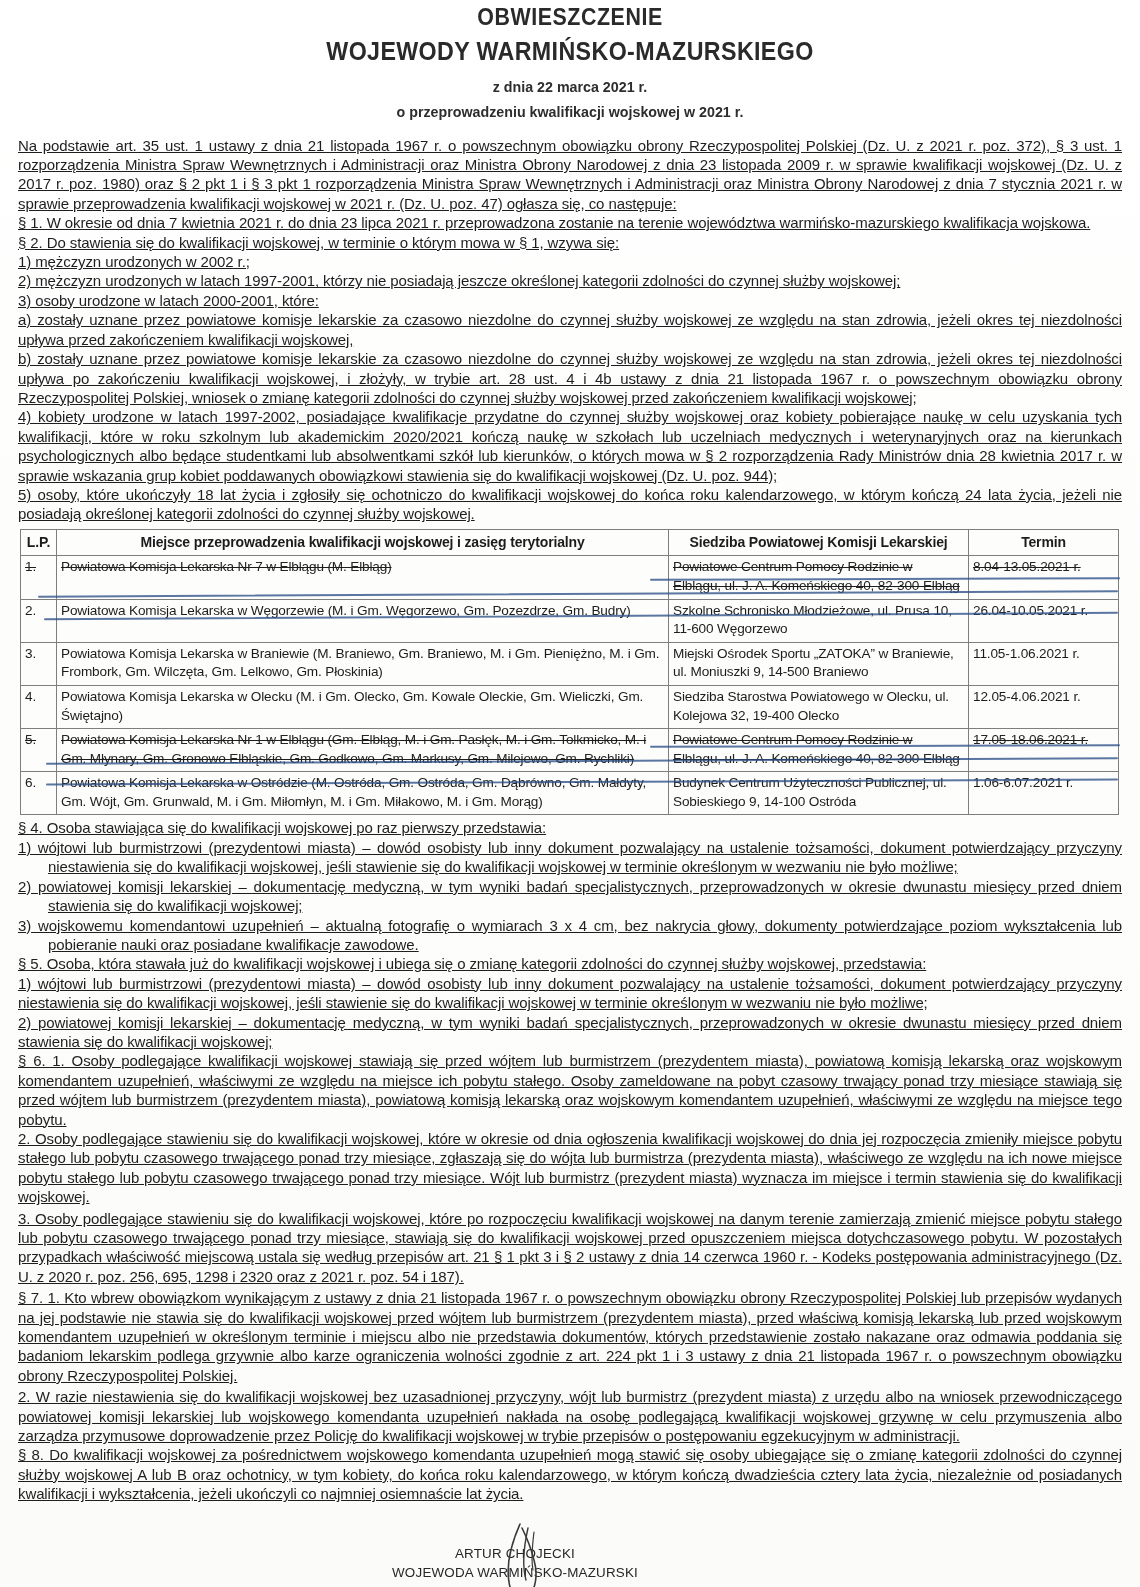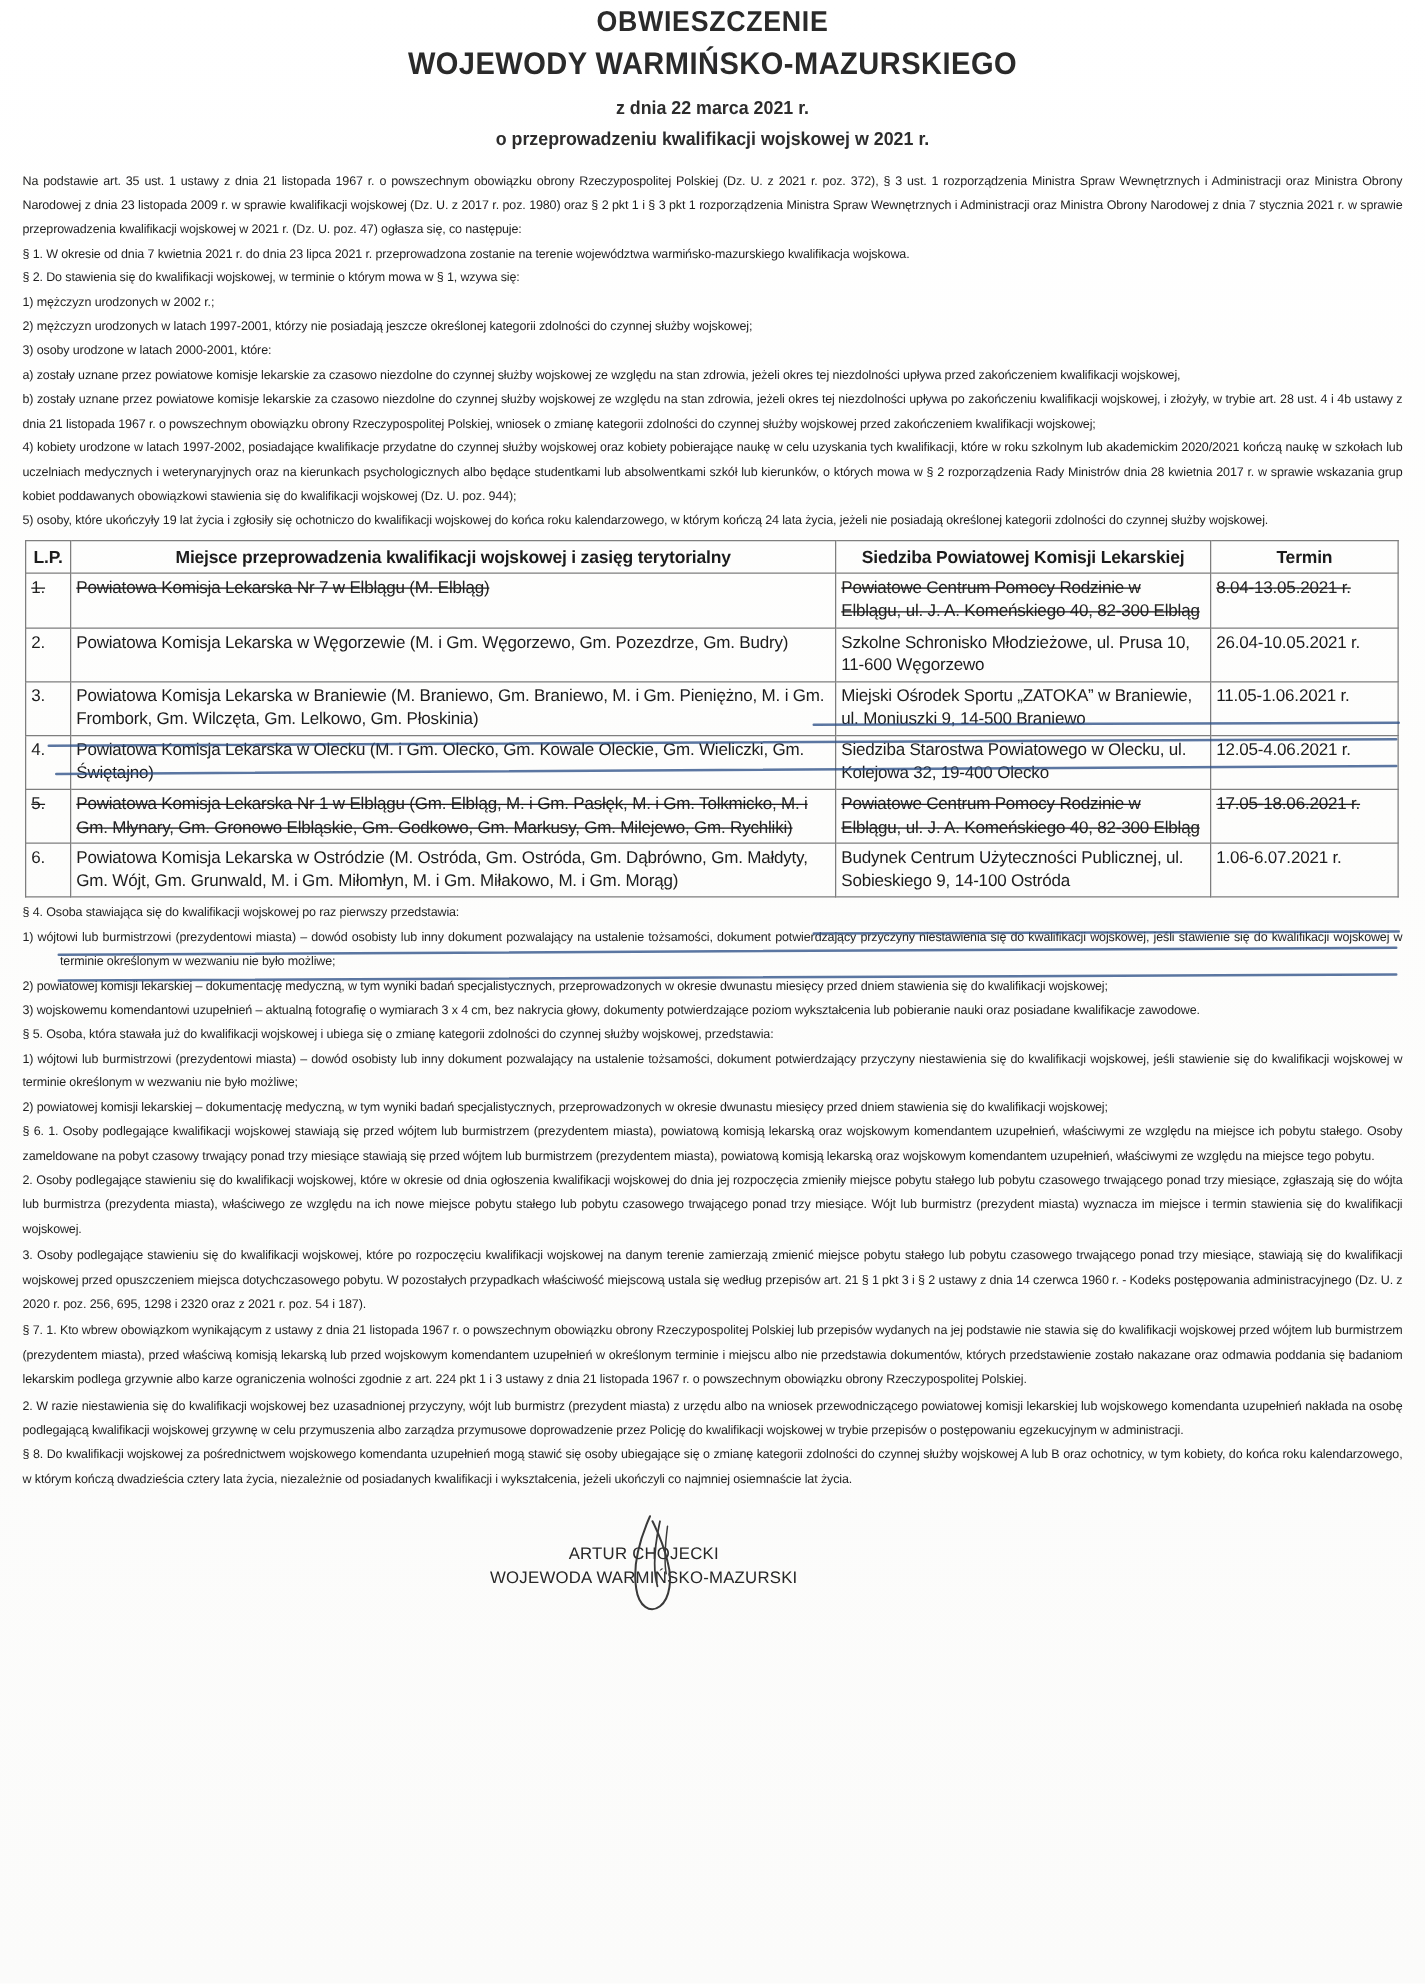--- a/index.html
+++ b/index.html
@@ -61,25 +61,26 @@
     font-weight: 700;
     margin-top: 8px;
     color: #2d2d2d;
     transform: scaleX(0.95);
   }
 
   
   .body-wrap { margin-top: 16px; }
   p.para {
     margin: 0 0 0 0;
-    font-size: 10px;
+    font-size: 15px;
     line-height: 19.4px;
     text-align: justify;
     color: #1e1e1e;
     letter-spacing: -0.1px;
+    text-decoration: underline;
   }
   p.para.hang2 {
     padding-left: 30px;
     text-indent: -30px;
   }
   .sp { height: 2px; }
 
   
   table.kw {
     border-collapse: collapse;
@@ -173,21 +174,21 @@
 
     <p class="para">Na podstawie art. 35 ust. 1 ustawy z dnia 21 listopada 1967 r. o powszechnym obowiązku obrony Rzeczypospolitej Polskiej (Dz. U. z 2021 r. poz. 372), § 3 ust. 1 rozporządzenia Ministra Spraw Wewnętrznych i Administracji oraz Ministra Obrony Narodowej z dnia 23 listopada 2009 r. w sprawie kwalifikacji wojskowej (Dz. U. z 2017 r. poz. 1980) oraz § 2 pkt 1 i § 3 pkt 1 rozporządzenia Ministra Spraw Wewnętrznych i Administracji oraz Ministra Obrony Narodowej z dnia 7 stycznia 2021 r. w sprawie przeprowadzenia kwalifikacji wojskowej w 2021 r. (Dz. U. poz. 47) ogłasza się, co następuje:</p>
     <p class="para">§ 1. W okresie od dnia 7 kwietnia 2021 r. do dnia 23 lipca 2021 r. przeprowadzona zostanie na terenie województwa warmińsko-mazurskiego kwalifikacja wojskowa.</p>
     <p class="para">§ 2. Do stawienia się do kwalifikacji wojskowej, w terminie o którym mowa w § 1, wzywa się:</p>
     <p class="para">1) mężczyzn urodzonych w 2002 r.;</p>
     <p class="para">2) mężczyzn urodzonych w latach 1997-2001, którzy nie posiadają jeszcze określonej kategorii zdolności do czynnej służby wojskowej;</p>
     <p class="para">3) osoby urodzone w latach 2000-2001, które:</p>
     <p class="para">a) zostały uznane przez powiatowe komisje lekarskie za czasowo niezdolne do czynnej służby wojskowej ze względu na stan zdrowia, jeżeli okres tej niezdolności upływa przed zakończeniem kwalifikacji wojskowej,</p>
     <p class="para">b) zostały uznane przez powiatowe komisje lekarskie za czasowo niezdolne do czynnej służby wojskowej ze względu na stan zdrowia, jeżeli okres tej niezdolności upływa po zakończeniu kwalifikacji wojskowej, i złożyły, w trybie art. 28 ust. 4 i 4b ustawy z dnia 21 listopada 1967 r. o powszechnym obowiązku obrony Rzeczypospolitej Polskiej, wniosek o zmianę kategorii zdolności do czynnej służby wojskowej przed zakończeniem kwalifikacji wojskowej;</p>
     <p class="para">4) kobiety urodzone w latach 1997-2002, posiadające kwalifikacje przydatne do czynnej służby wojskowej oraz kobiety pobierające naukę w celu uzyskania tych kwalifikacji, które w roku szkolnym lub akademickim 2020/2021 kończą naukę w szkołach lub uczelniach medycznych i weterynaryjnych oraz na kierunkach psychologicznych albo będące studentkami lub absolwentkami szkół lub kierunków, o których mowa w § 2 rozporządzenia Rady Ministrów dnia 28 kwietnia 2017 r. w sprawie wskazania grup kobiet poddawanych obowiązkowi stawienia się do kwalifikacji wojskowej (Dz. U. poz. 944);</p>
-    <p class="para">5) osoby, które ukończyły 19 lat życia i zgłosiły się ochotniczo do kwalifikacji wojskowej do końca roku kalendarzowego, w którym kończą 24 lata życia, jeżeli nie posiadają określonej kategorii zdolności do czynnej służby wojskowej.</p>
+    <p class="para">5) osoby, które ukończyły 18 lat życia i zgłosiły się ochotniczo do kwalifikacji wojskowej do końca roku kalendarzowego, w którym kończą 24 lata życia, jeżeli nie posiadają określonej kategorii zdolności do czynnej służby wojskowej.</p>
 
     <table class="kw">
       <colgroup>
         <col class="c-lp">
             <col class="c-place">
             <col class="c-seat">
             <col class="c-term">
       </colgroup>
       <thead>
         <tr>

